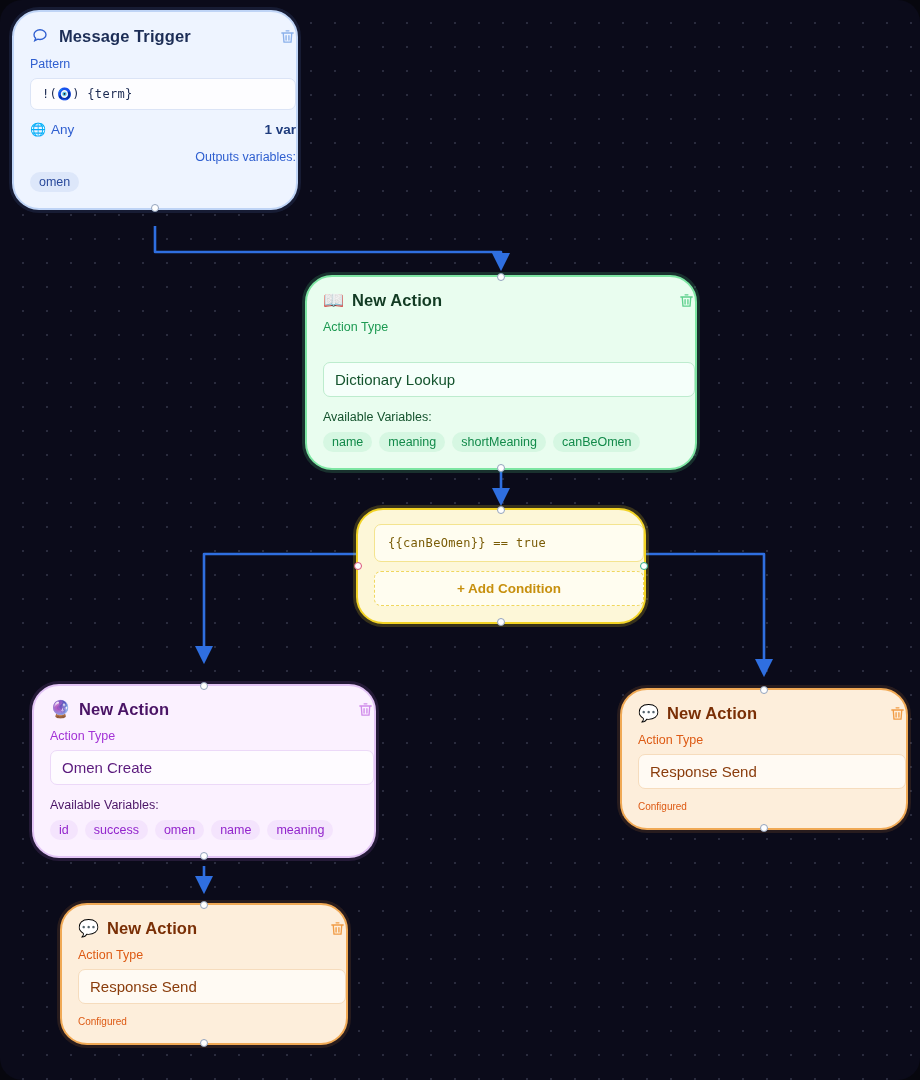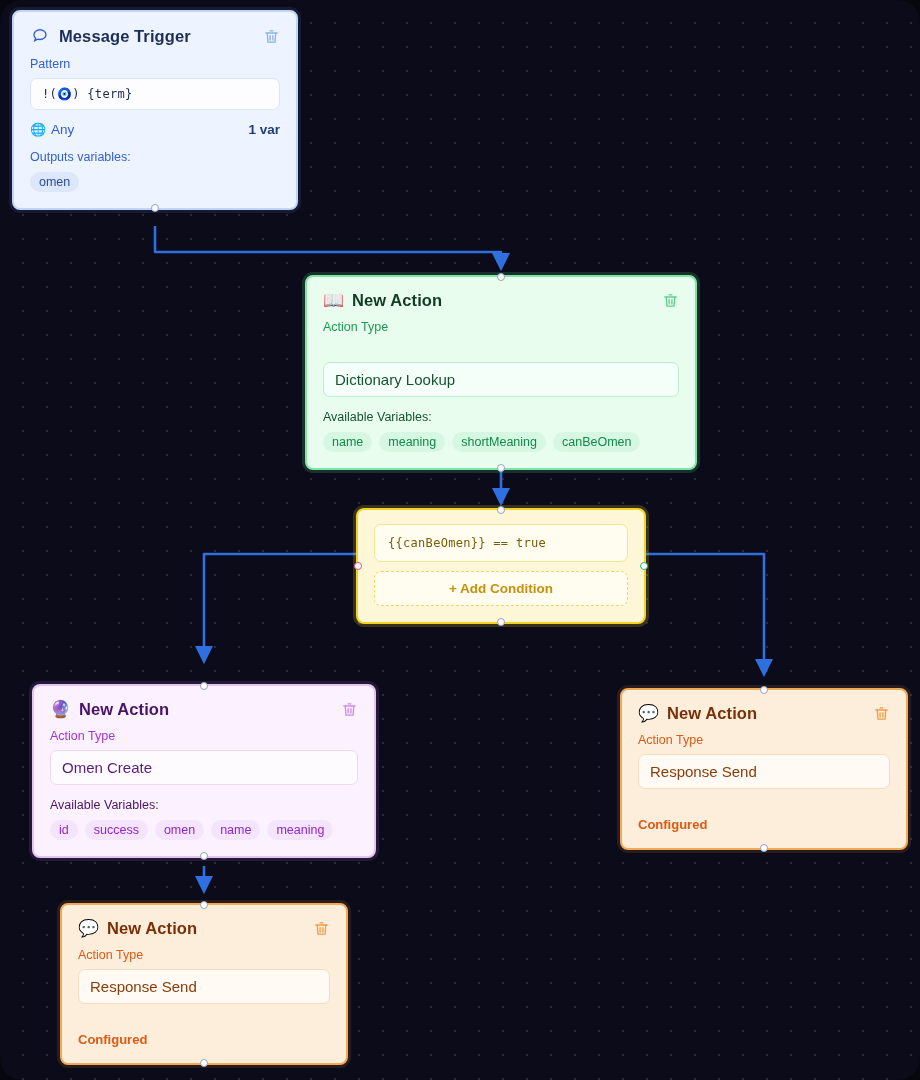--- a/index.html
+++ b/index.html
@@ -17,24 +17,24 @@
     background-size: 24px 24px;
     background-position: 11px 11px;
     border-radius: 22px;
     overflow: hidden;
   }
   #edges { position: absolute; inset: 0; width: 920px; height: 1080px; pointer-events: none; z-index: 1; }
 
   .node {
     position: absolute;
     z-index: 3;
-    border-radius: 8px;
+    border-radius: 27px;
     border-width: 2px;
     border-style: solid;
-    padding: 14px 16px 16px 16px;
+    padding: 14px 0 16px 16px;
   }
   .node-head {
     display: flex; align-items: center; gap: 9px;
     margin-bottom: 10px;
   }
   .node-emoji { font-size: 17px; line-height: 1; width: 20px; text-align: center;
     font-family: "DejaVu Sans", sans-serif; }
   .node-title { font-size: 16.5px; font-weight: 700; letter-spacing: .1px; flex: 1; }
   .trash {
     width: 17px; height: 17px; cursor: pointer; flex: none; opacity: .85;
@@ -46,42 +46,42 @@
     border-radius: 7px; border-width: 1px; border-style: solid;
     padding: 8px 11px; font-size: 15px;
   }
   .mono { font-family: "DejaVu Sans Mono", monospace; font-size: 12px; letter-spacing: .3px; }
   .meta-row { display:flex; align-items:center; justify-content:space-between; margin-top: 12px; }
   .meta-left { display:flex; align-items:center; gap: 6px; font-size: 13.5px; }
   .meta-right { font-size: 13.5px; font-weight: 600; }
   .vars-label { font-size: 12.5px; margin-top: 13px; margin-bottom: 8px; }
   .chips { display:flex; flex-wrap: wrap; gap: 7px; }
   .chip { border-radius: 11px; padding: 3px 9px; font-size: 12.5px; }
-  .status { font-size: 13px; font-weight: 700; margin-top: 28px; }
+  .status { font-size: 10px; font-weight: 400; margin-top: 12px; }
 
   
   .handle { position: absolute; width: 8px; height: 8px; border-radius: 50%;
     background: #ffffff; border: 1.5px solid #93a3bd; z-index: 6; }
   .handle.top { left: 50%; transform: translate(-50%,-50%); top: 0; }
   .handle.bottom { left: 50%; transform: translate(-50%,50%); bottom: 0; }
   .handle.left { top: 50%; transform: translate(-50%,-50%); left: 0; border-color:#d9547a; background:#fff; }
   .handle.right { top: 50%; transform: translate(50%,-50%); right: 0; border-color:#2fae8a; background:#fff; }
 
   
   .n-trigger {
     left: 12px; top: 10px; width: 286px;
     background: #eef4ff; border-color: #bfd4f6;
     box-shadow: 0 0 0 3px rgba(110,150,230,0.13);
   }
   .n-trigger .node-title { color: #1c2d56; }
   .n-trigger .field-label { color: #2f5fd0; }
   .n-trigger .field-box { background:#fdfdff; border-color:#dbe4f6; color:#1b2a52; }
   .n-trigger .meta-left { color:#2f5fd0; }
   .n-trigger .meta-right { color:#1f3c7d; }
-  .n-trigger .vars-label { color:#2f5fd0; }
+  .n-trigger .vars-label { color:#2f5fd0;text-align:right; }
   .n-trigger .chip { background:#dde7fa; color:#2a4a9c; }
   .n-trigger .trash svg { stroke:#7aa5e8; }
 
   
   .n-dict {
     left: 305px; top: 275px; width: 392px;
     background: #e9fdef; border-color: #7ee6a3;
     box-shadow: 0 0 0 3px rgba(90,220,140,0.18);
   }
   .n-dict .node-title { color:#123b23; }

